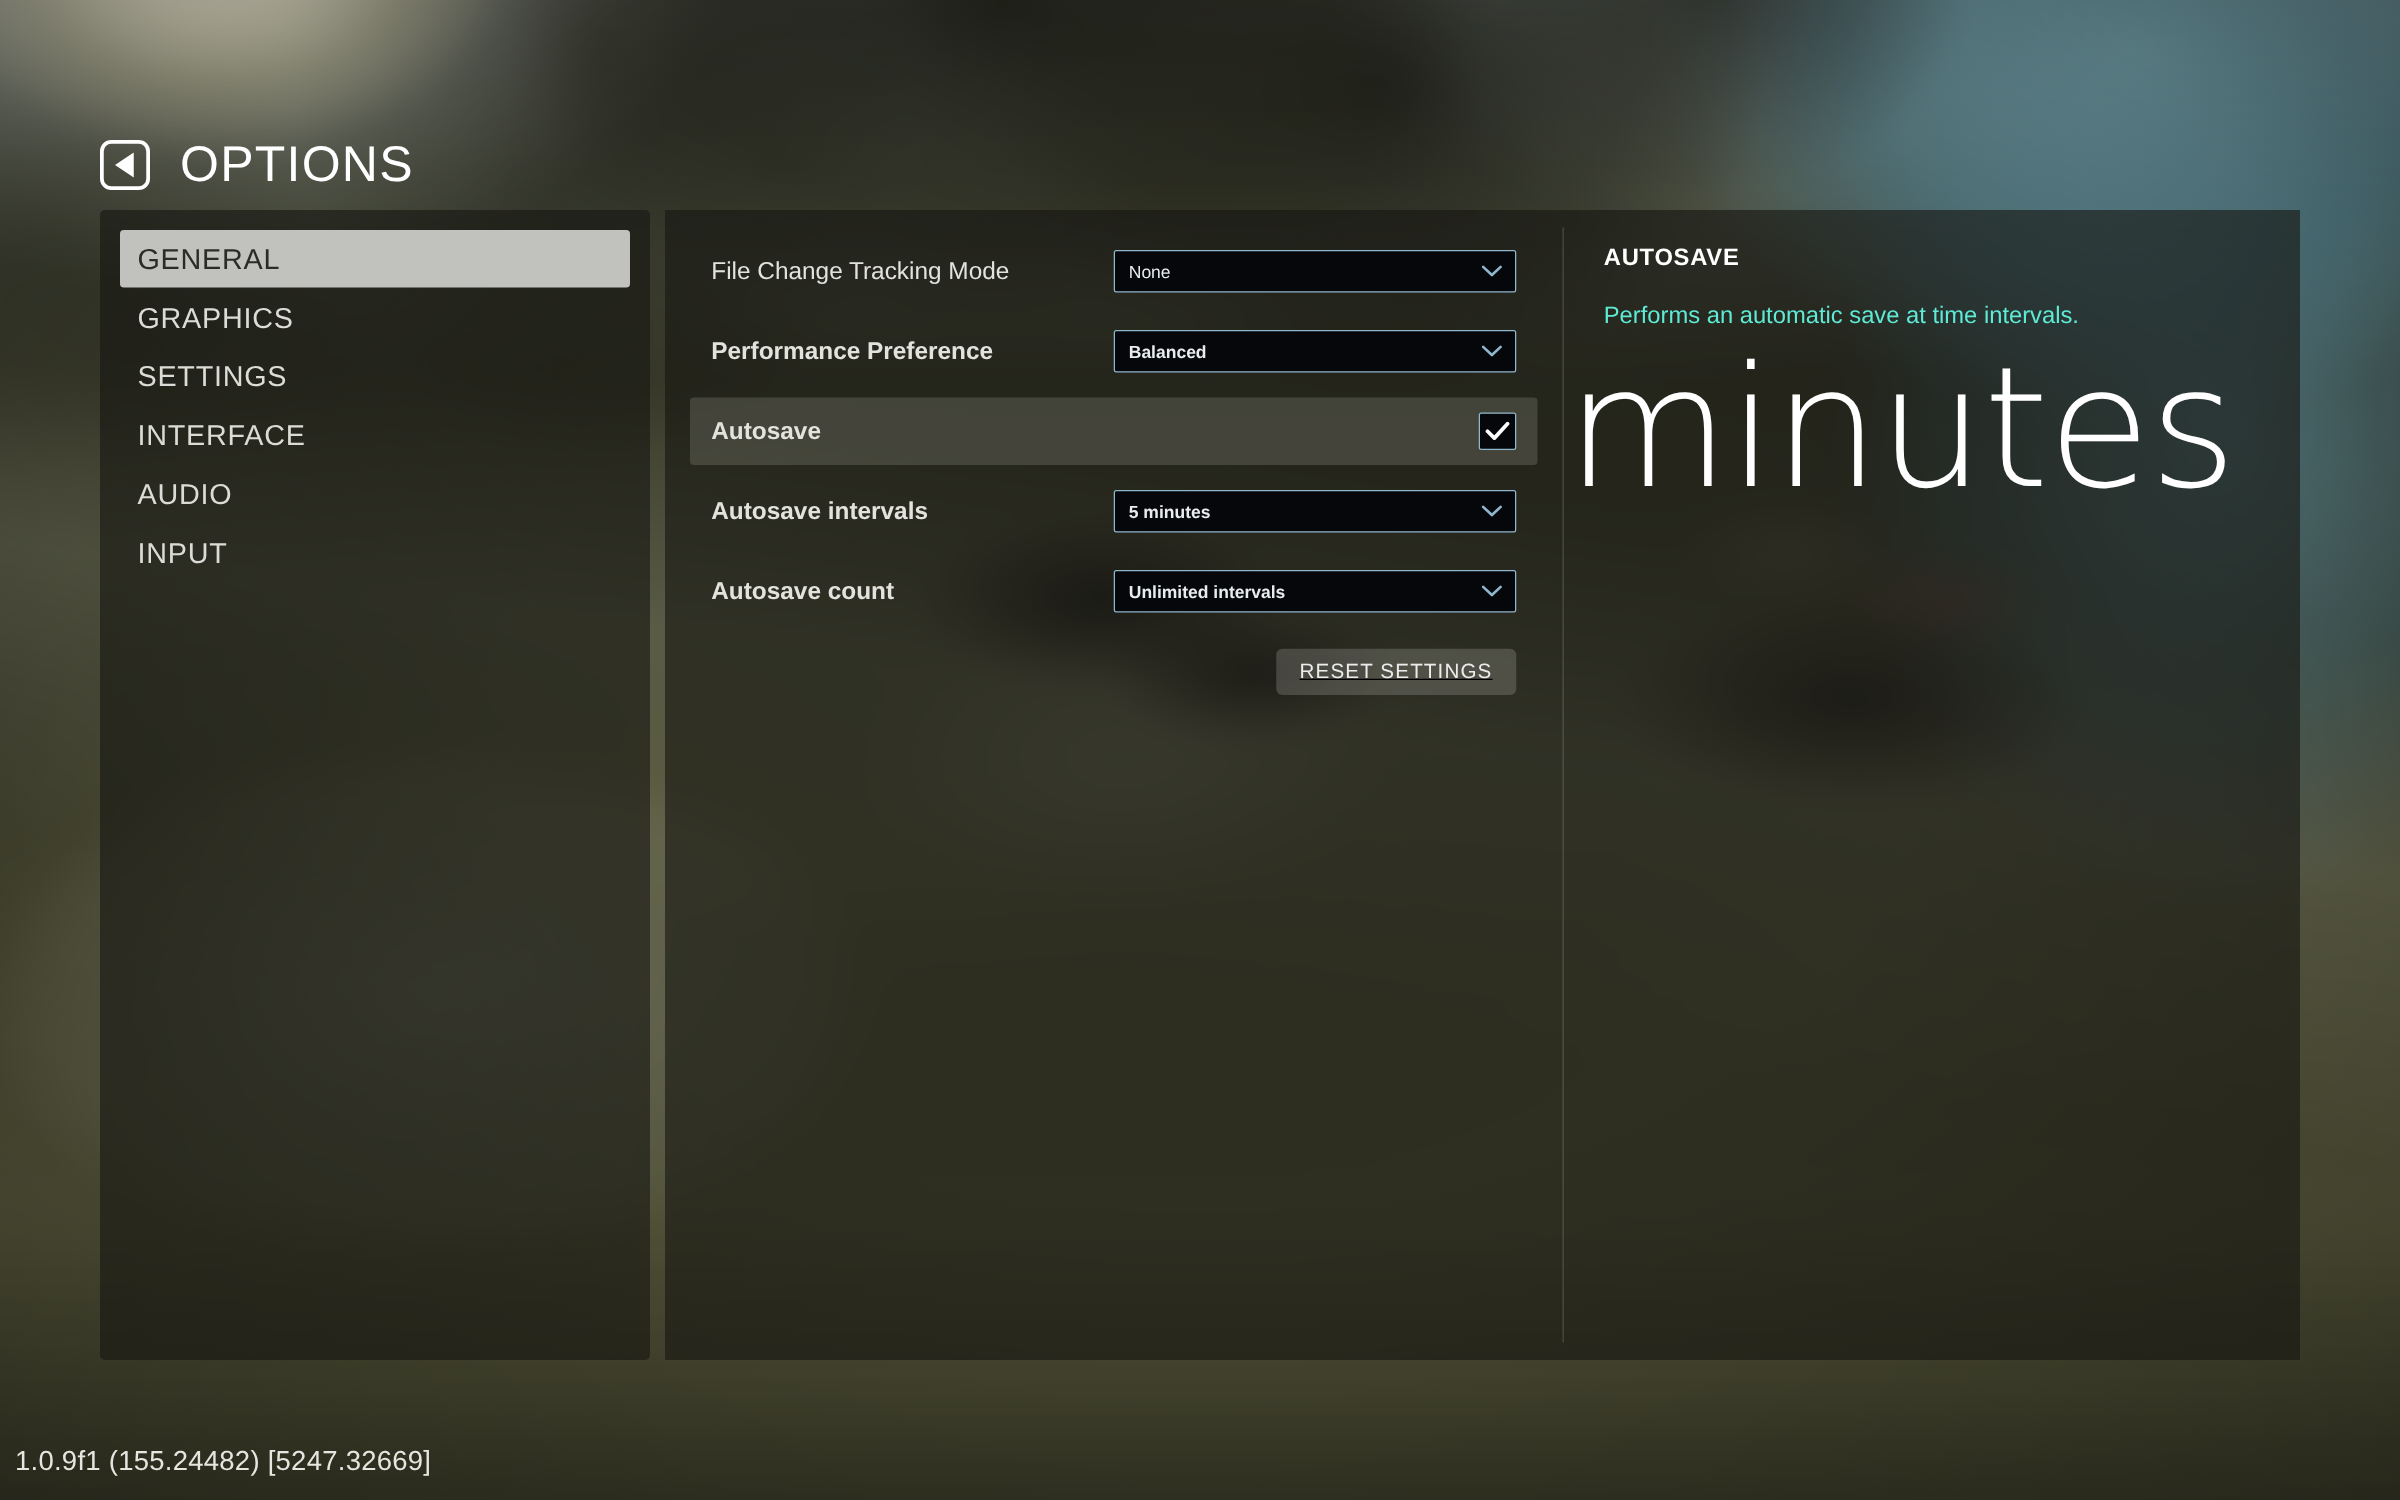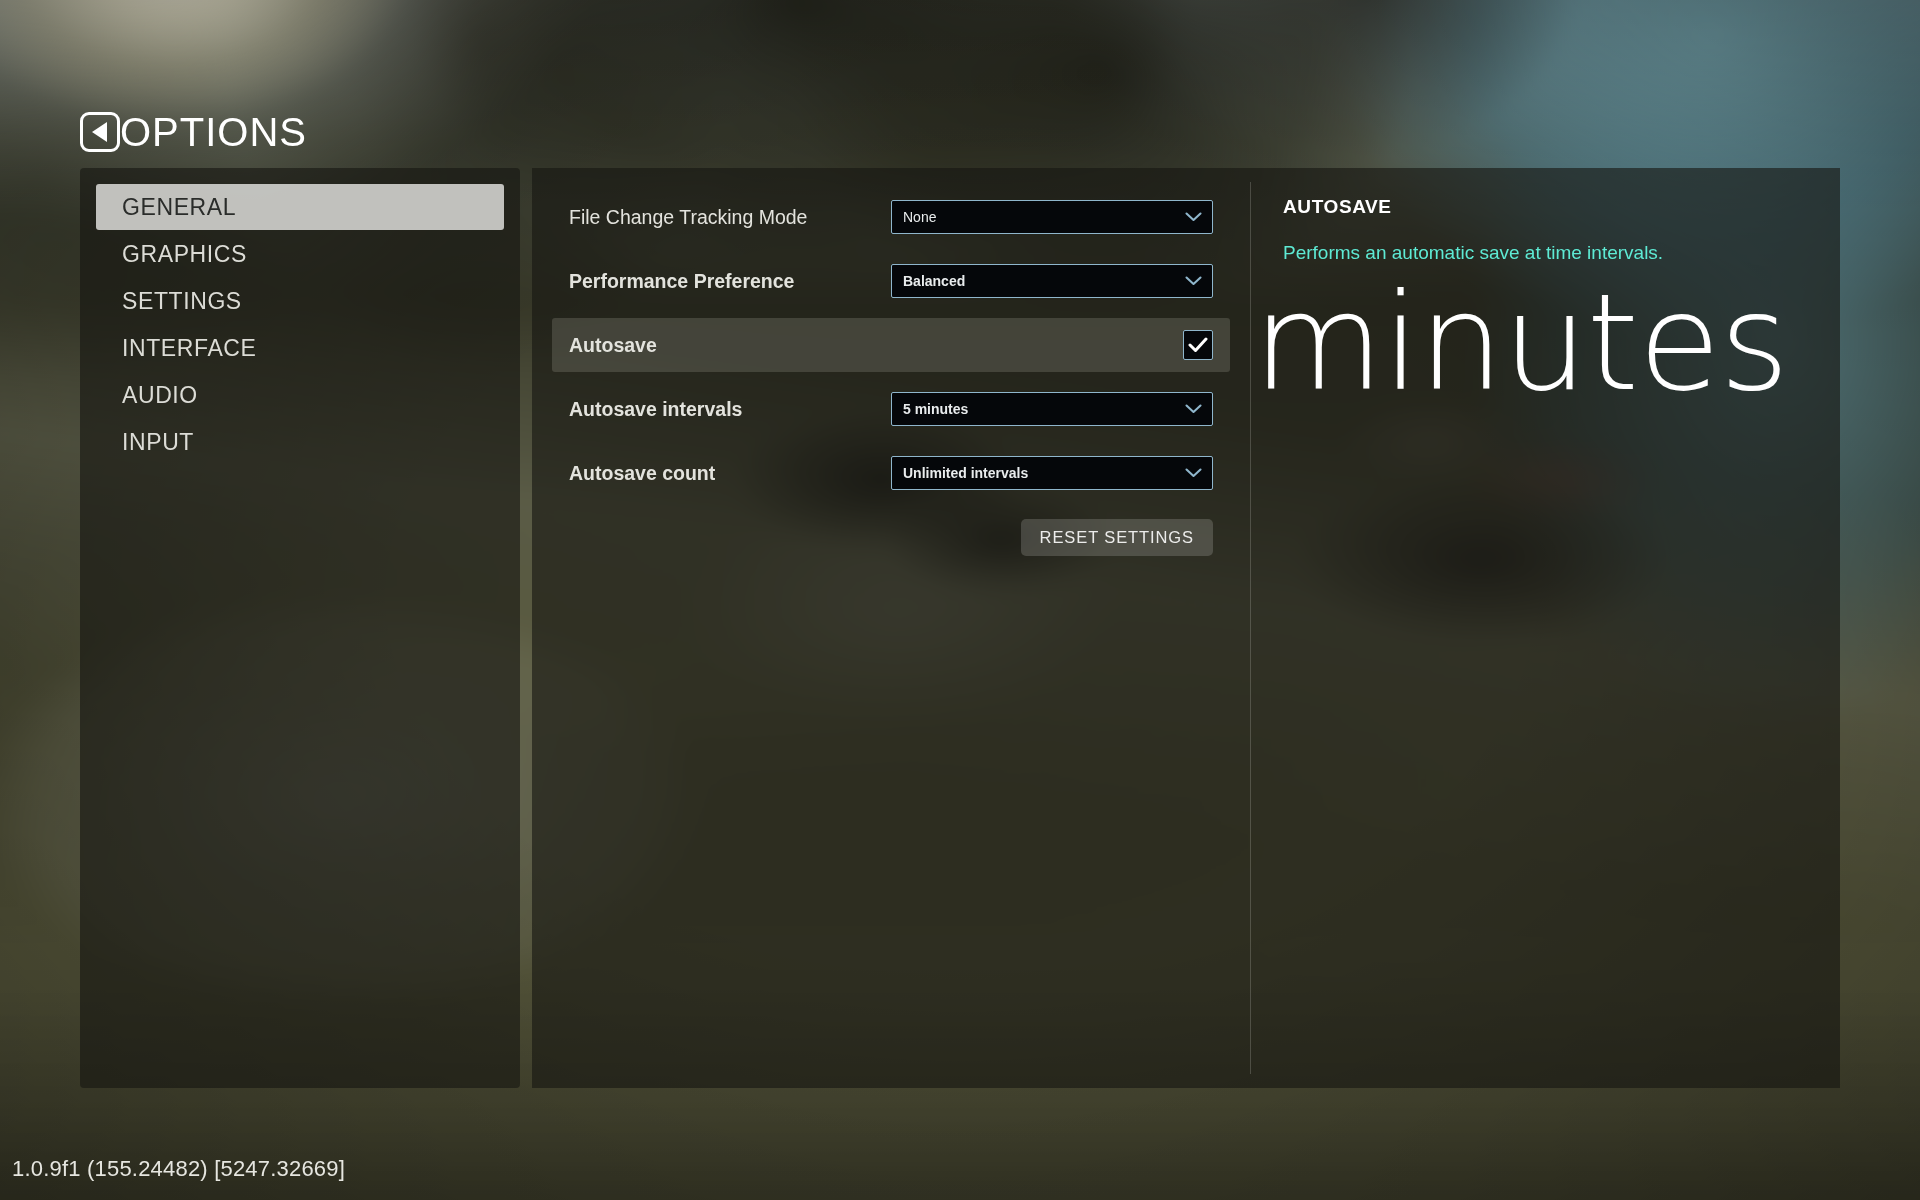--- a/index.html
+++ b/index.html
@@ -82,21 +82,21 @@
   #bg .blurwrap { position:absolute; inset:0; filter:blur(9px); }
   .bg-vignette {
     background:
       radial-gradient(ellipse 1400px 900px at 960px 600px, rgba(0,0,0,0) 40%, rgba(0,0,0,.32) 100%),
       linear-gradient(180deg, rgba(0,0,0,.10) 0%, rgba(0,0,0,0) 18%, rgba(0,0,0,0) 82%, rgba(0,0,0,.22) 100%);
   }
 
   
   #header {
     position:absolute; left:80px; top:112px;
-    display:flex; align-items:center; gap:0;
+    display:flex; align-items:center; gap:24px;
   }
   .back-btn {
     width:40px; height:40px;
     border:3px solid #ffffff;
     border-radius:9px;
     display:flex; align-items:center; justify-content:center;
     cursor:pointer;
   }
   .back-tri {
     width:0; height:0;
@@ -118,21 +118,21 @@
     position:absolute;
     left:80px; top:168px;
     width:440px; height:920px;
     background:rgba(22,23,18,.62);
     border-radius:4px;
     padding:16px 16px 0 16px;
   }
   .side-item {
     height:46px;
     display:flex; align-items:center;
-    padding:0 26px;
+    padding:0 14px;
     color:#dcdcd6;
     font-size:23px;
     letter-spacing:.6px;
     border-radius:3px;
     cursor:pointer;
     margin-bottom:1px;
   }
   .side-item.active {
     background:rgba(215,215,212,.88);
     color:#2a2c2a;
@@ -208,20 +208,21 @@
     border:1.8px solid #8fb6cc;
     border-radius:2px;
     display:flex; align-items:center; justify-content:center;
     cursor:pointer;
   }
   .checkbox svg { display:block; }
 
   #reset-wrap {
     display:flex; justify-content:flex-end;
     margin:19px 37px 0 0;
+    text-decoration:underline;
   }
   #reset-btn {
     background:rgba(205,205,200,.22);
     border:none;
     border-radius:5px;
     color:#ececeb;
     font-family:"Liberation Sans", sans-serif;
     font-size:16.5px;
     letter-spacing:.9px;
     padding:9px 19px;

